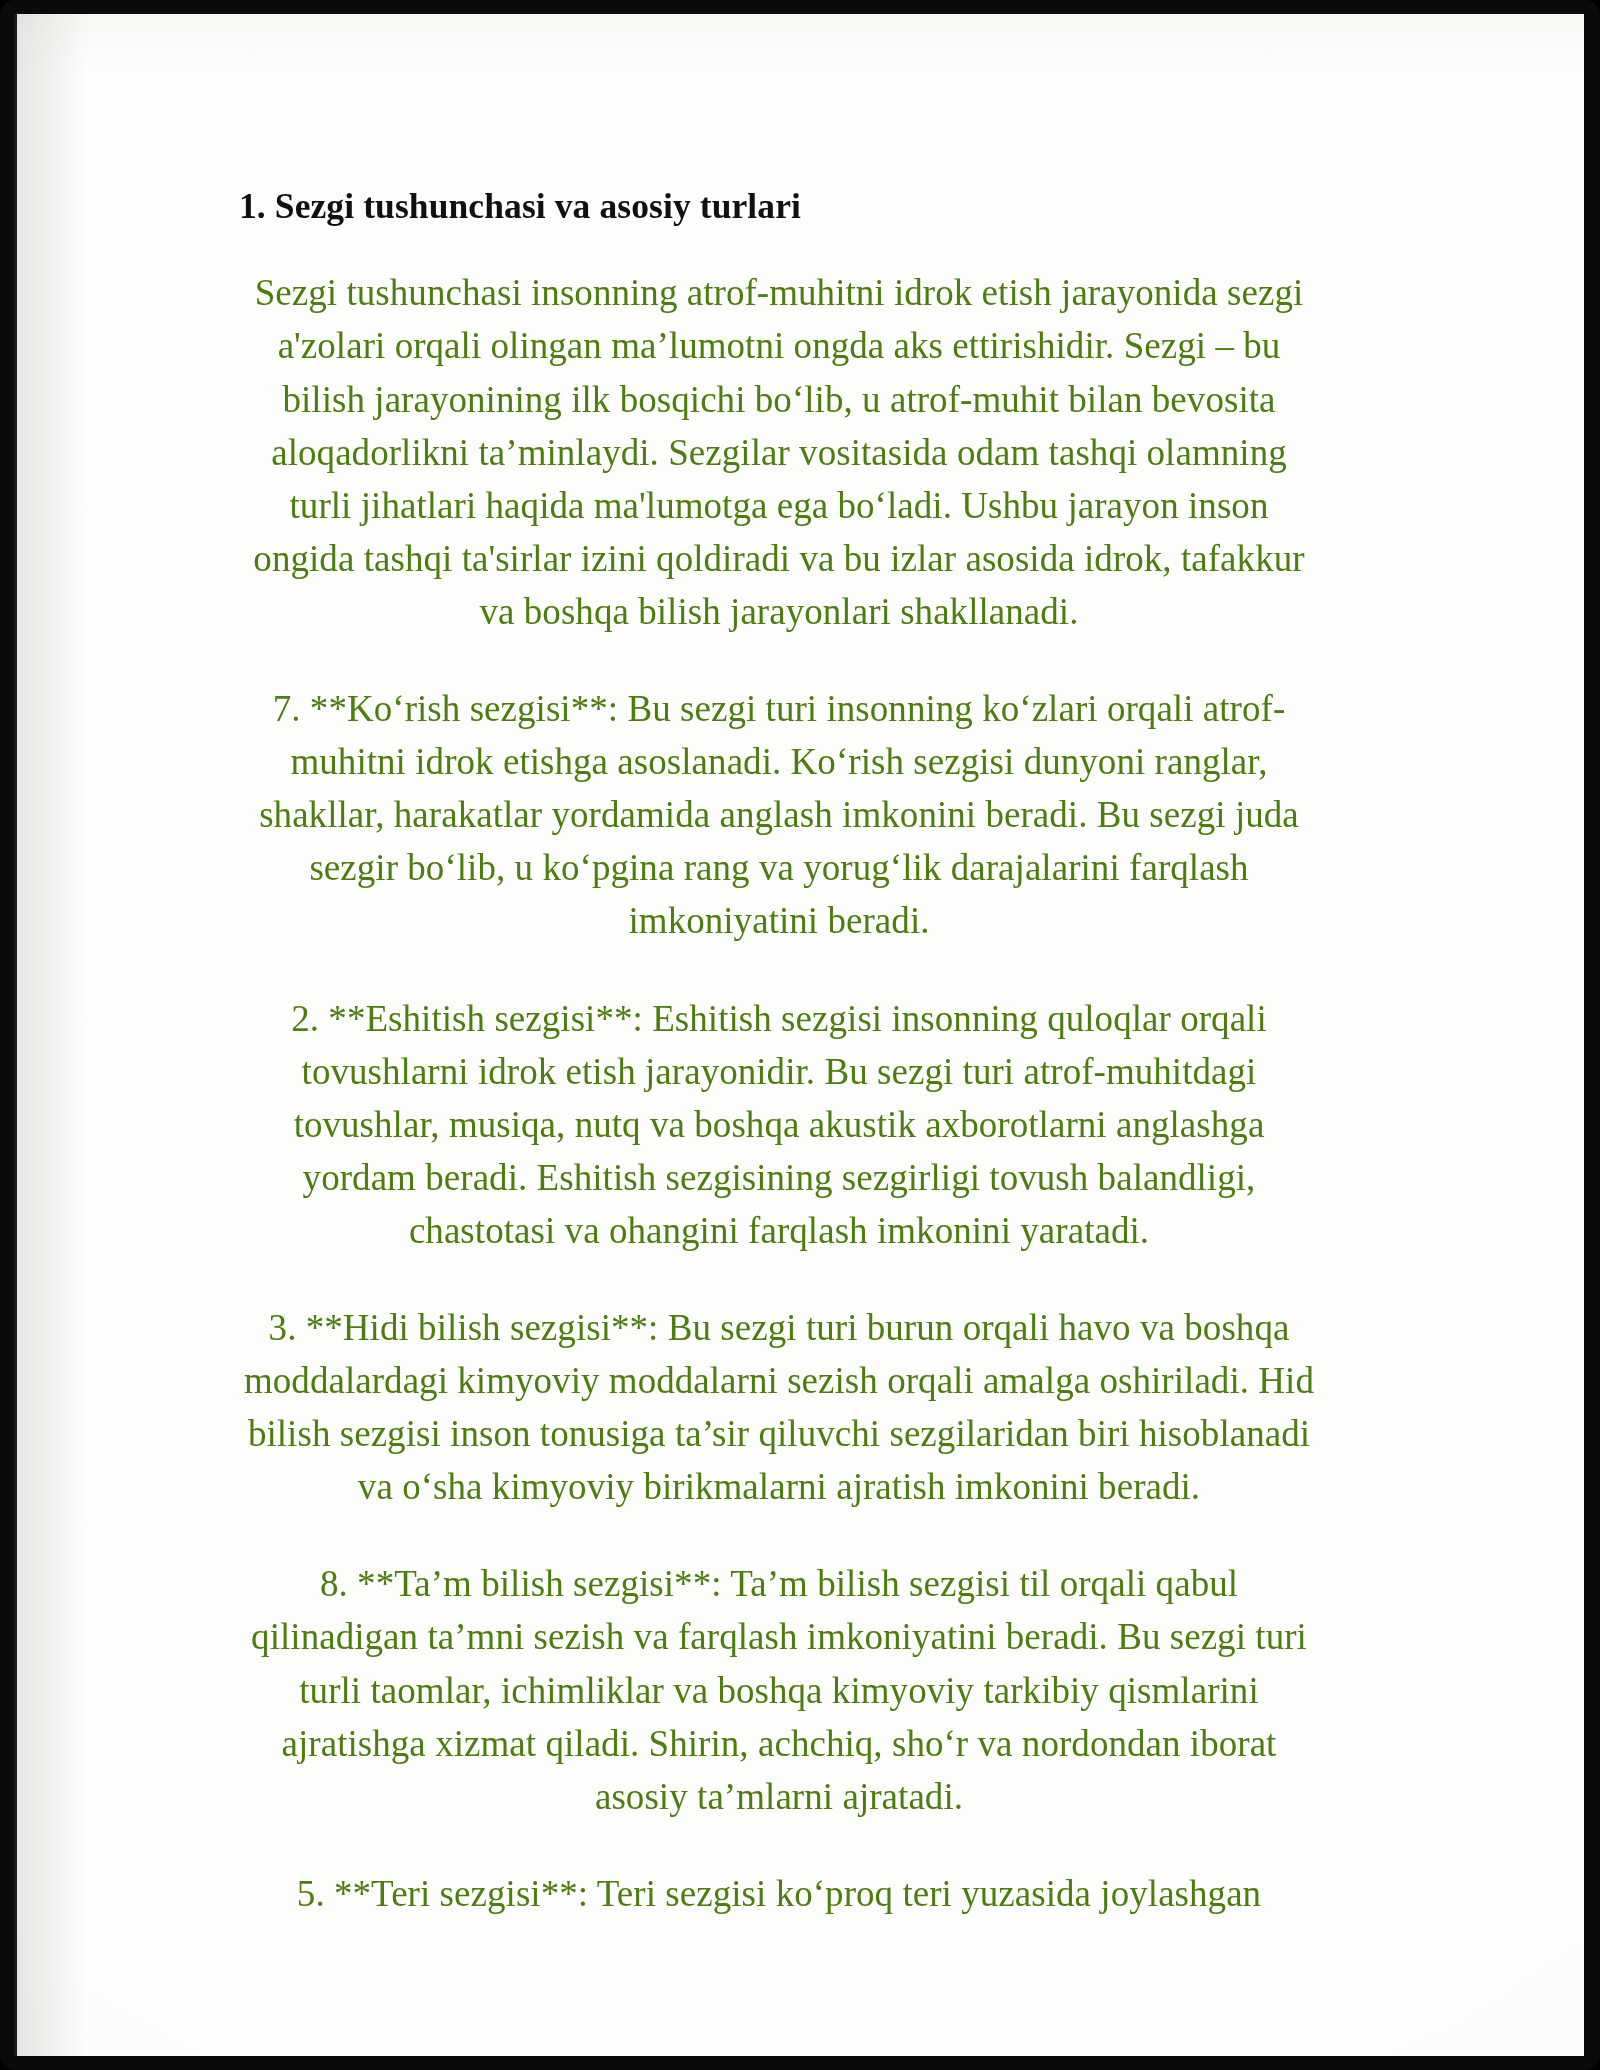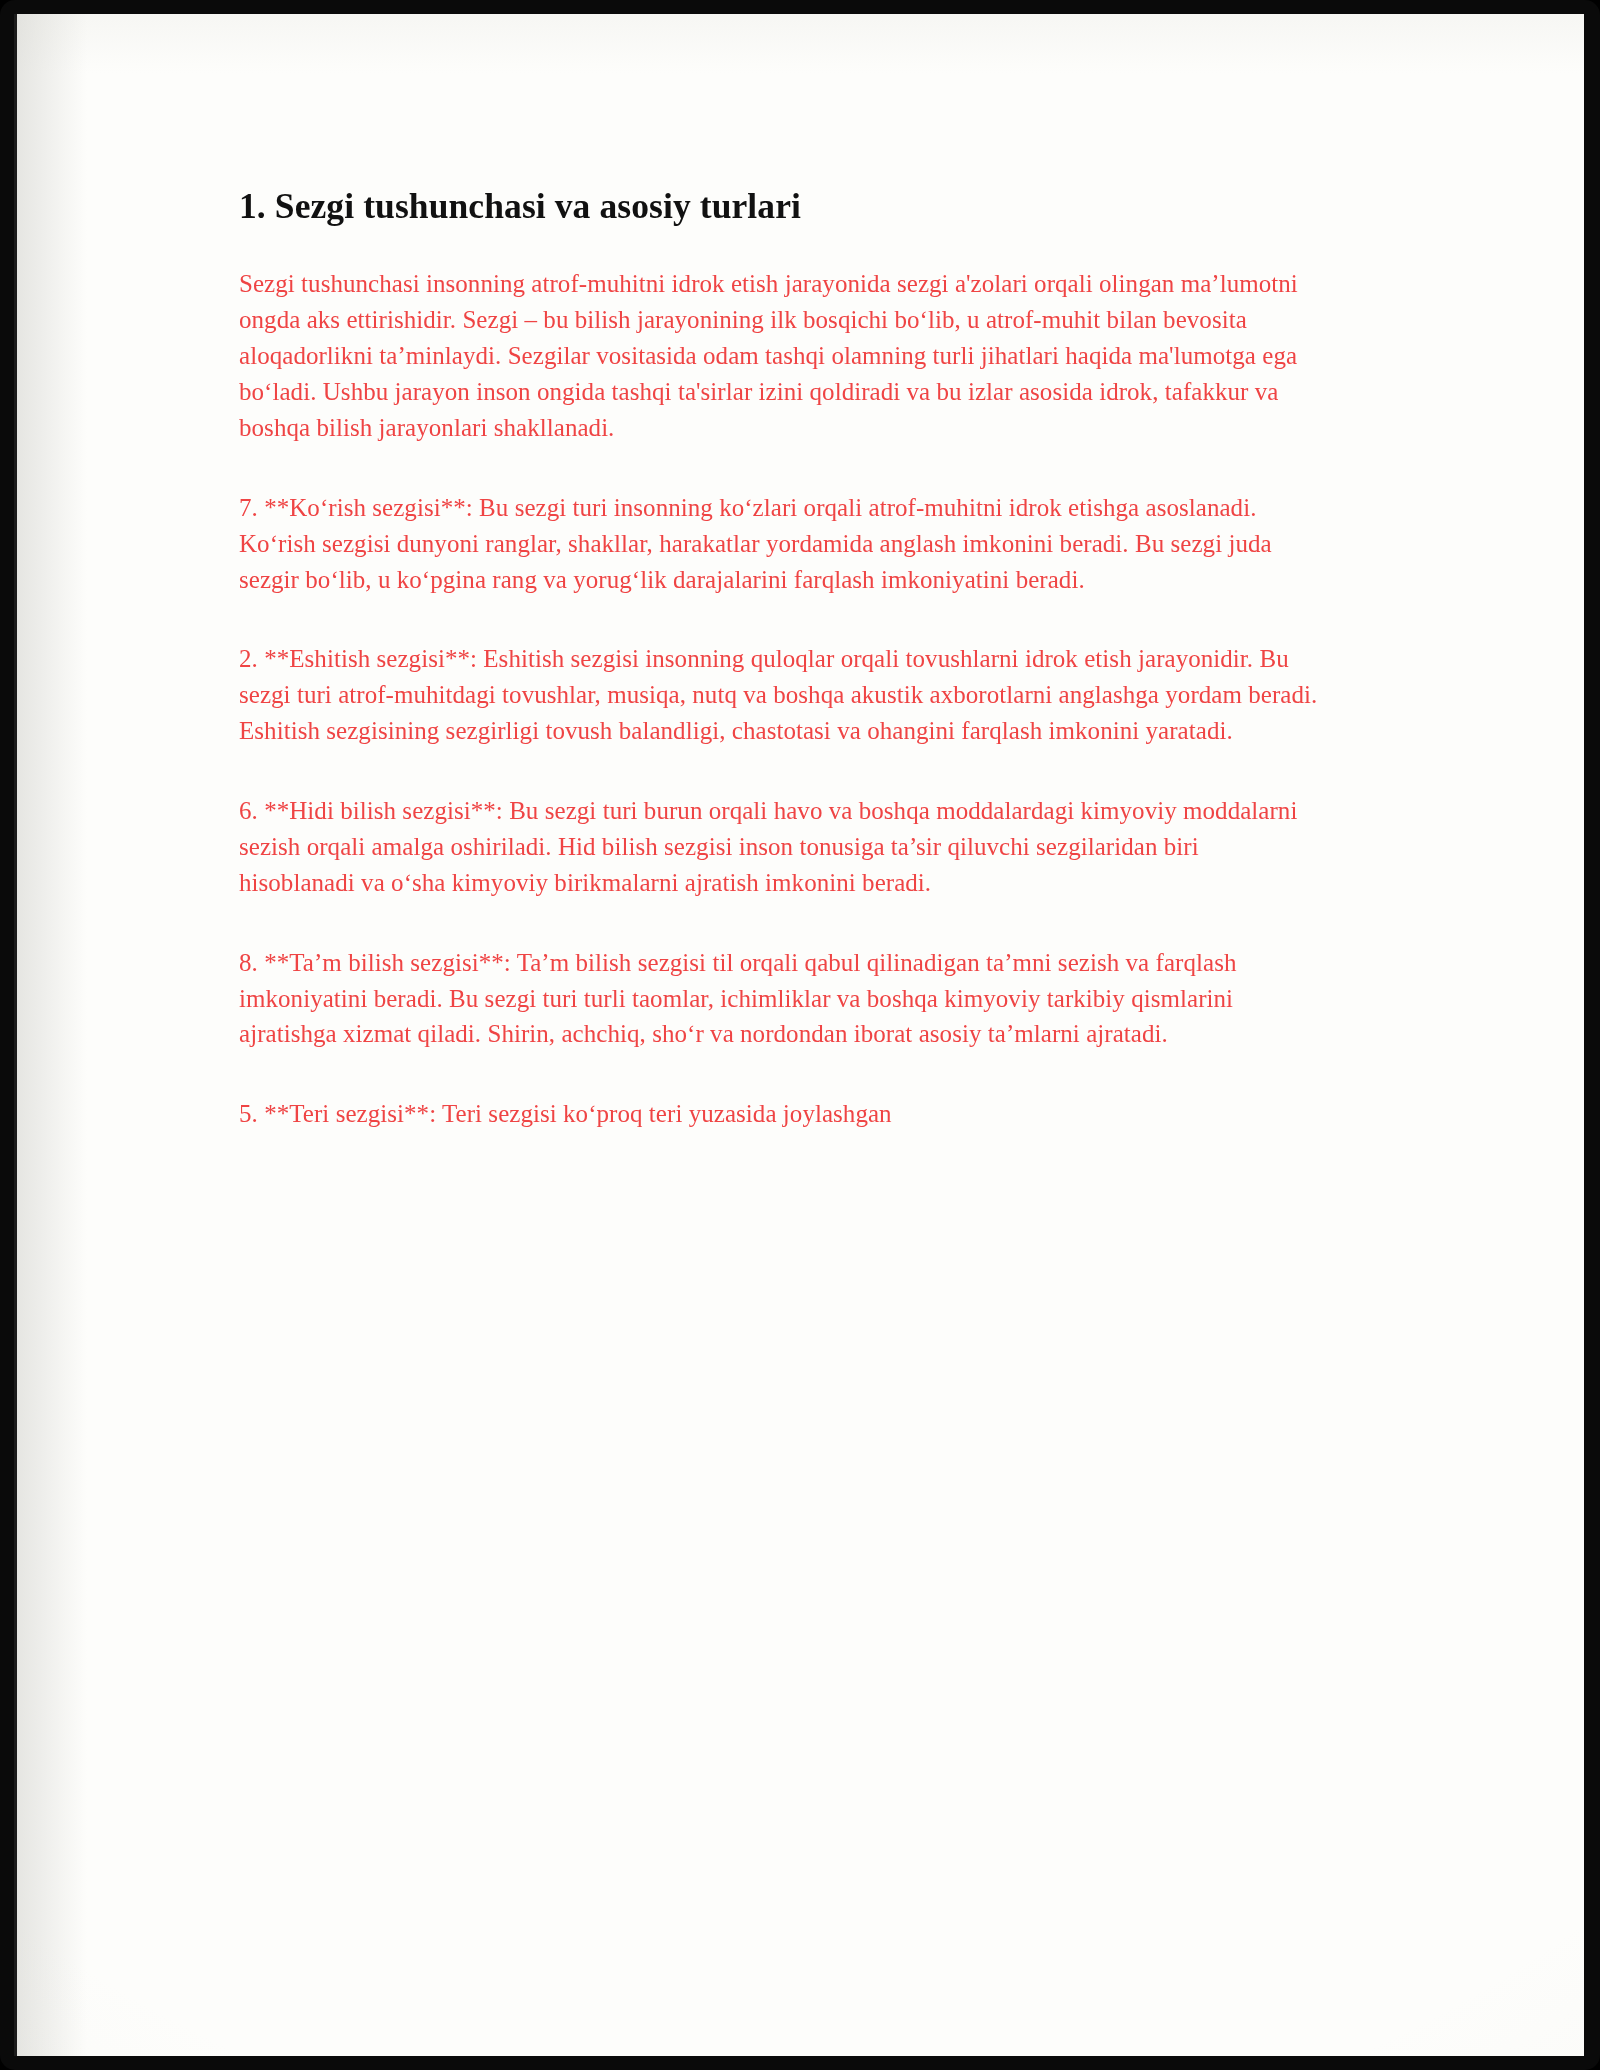--- a/index.html
+++ b/index.html
@@ -61,26 +61,26 @@
   h1#doc-heading {
     font-size: 35.5px;
     font-weight: bold;
     line-height: 1.25;
     margin: 0 0 38px 0;
     letter-spacing: 0.1px;
     color: #111111;
   }
 
   p.body-par {
-    font-size: 25px;
+    font-size: 37px;
     line-height: 1.435;
     margin: 0 0 44px 0;
-    color: #ef4444;
+    color: #4d7c0f;
     letter-spacing: 0.05px;
-    text-align: left;
+    text-align: center;
     max-width: 1080px;
   }
 
   p.body-par:last-child {
     margin-bottom: 12px;
   }
 </style>
 </head>
 <body>
 
@@ -90,21 +90,21 @@
 
       <h1 id="doc-heading">1. Sezgi tushunchasi va asosiy turlari</h1>
 
       <p class="body-par">Sezgi tushunchasi insonning atrof-muhitni idrok etish jarayonida sezgi a'zolari orqali olingan ma’lumotni ongda aks ettirishidir. Sezgi – bu bilish jarayonining ilk bosqichi bo‘lib, u atrof-muhit bilan bevosita aloqadorlikni ta’minlaydi. Sezgilar vositasida odam tashqi olamning turli jihatlari haqida ma'lumotga ega bo‘ladi. Ushbu jarayon inson ongida tashqi ta'sirlar izini qoldiradi va bu izlar asosida idrok, tafakkur va boshqa bilish jarayonlari shakllanadi.</p>
 
 
       <p class="body-par">7. **Ko‘rish sezgisi**: Bu sezgi turi insonning ko‘zlari orqali atrof-muhitni idrok etishga asoslanadi. Ko‘rish sezgisi dunyoni ranglar, shakllar, harakatlar yordamida anglash imkonini beradi. Bu sezgi juda sezgir bo‘lib, u ko‘pgina rang va yorug‘lik darajalarini farqlash imkoniyatini beradi.</p>
 
       <p class="body-par">2. **Eshitish sezgisi**: Eshitish sezgisi insonning quloqlar orqali tovushlarni idrok etish jarayonidir. Bu sezgi turi atrof-muhitdagi tovushlar, musiqa, nutq va boshqa akustik axborotlarni anglashga yordam beradi. Eshitish sezgisining sezgirligi tovush balandligi, chastotasi va ohangini farqlash imkonini yaratadi.</p>
 
-      <p class="body-par">6. **Hidi bilish sezgisi**: Bu sezgi turi burun orqali havo va boshqa moddalardagi kimyoviy moddalarni sezish orqali amalga oshiriladi. Hid bilish sezgisi inson tonusiga ta’sir qiluvchi sezgilaridan biri hisoblanadi va o‘sha kimyoviy birikmalarni ajratish imkonini beradi.</p>
+      <p class="body-par">3. **Hidi bilish sezgisi**: Bu sezgi turi burun orqali havo va boshqa moddalardagi kimyoviy moddalarni sezish orqali amalga oshiriladi. Hid bilish sezgisi inson tonusiga ta’sir qiluvchi sezgilaridan biri hisoblanadi va o‘sha kimyoviy birikmalarni ajratish imkonini beradi.</p>
 
       <p class="body-par">8. **Ta’m bilish sezgisi**: Ta’m bilish sezgisi til orqali qabul qilinadigan ta’mni sezish va farqlash imkoniyatini beradi. Bu sezgi turi turli taomlar, ichimliklar va boshqa kimyoviy tarkibiy qismlarini ajratishga xizmat qiladi. Shirin, achchiq, sho‘r va nordondan iborat asosiy ta’mlarni ajratadi.</p>
 
       <p class="body-par">5. **Teri sezgisi**: Teri sezgisi ko‘proq teri yuzasida joylashgan</p>
 
     </div>
   </div>
 </div>
 
 </body></html>

